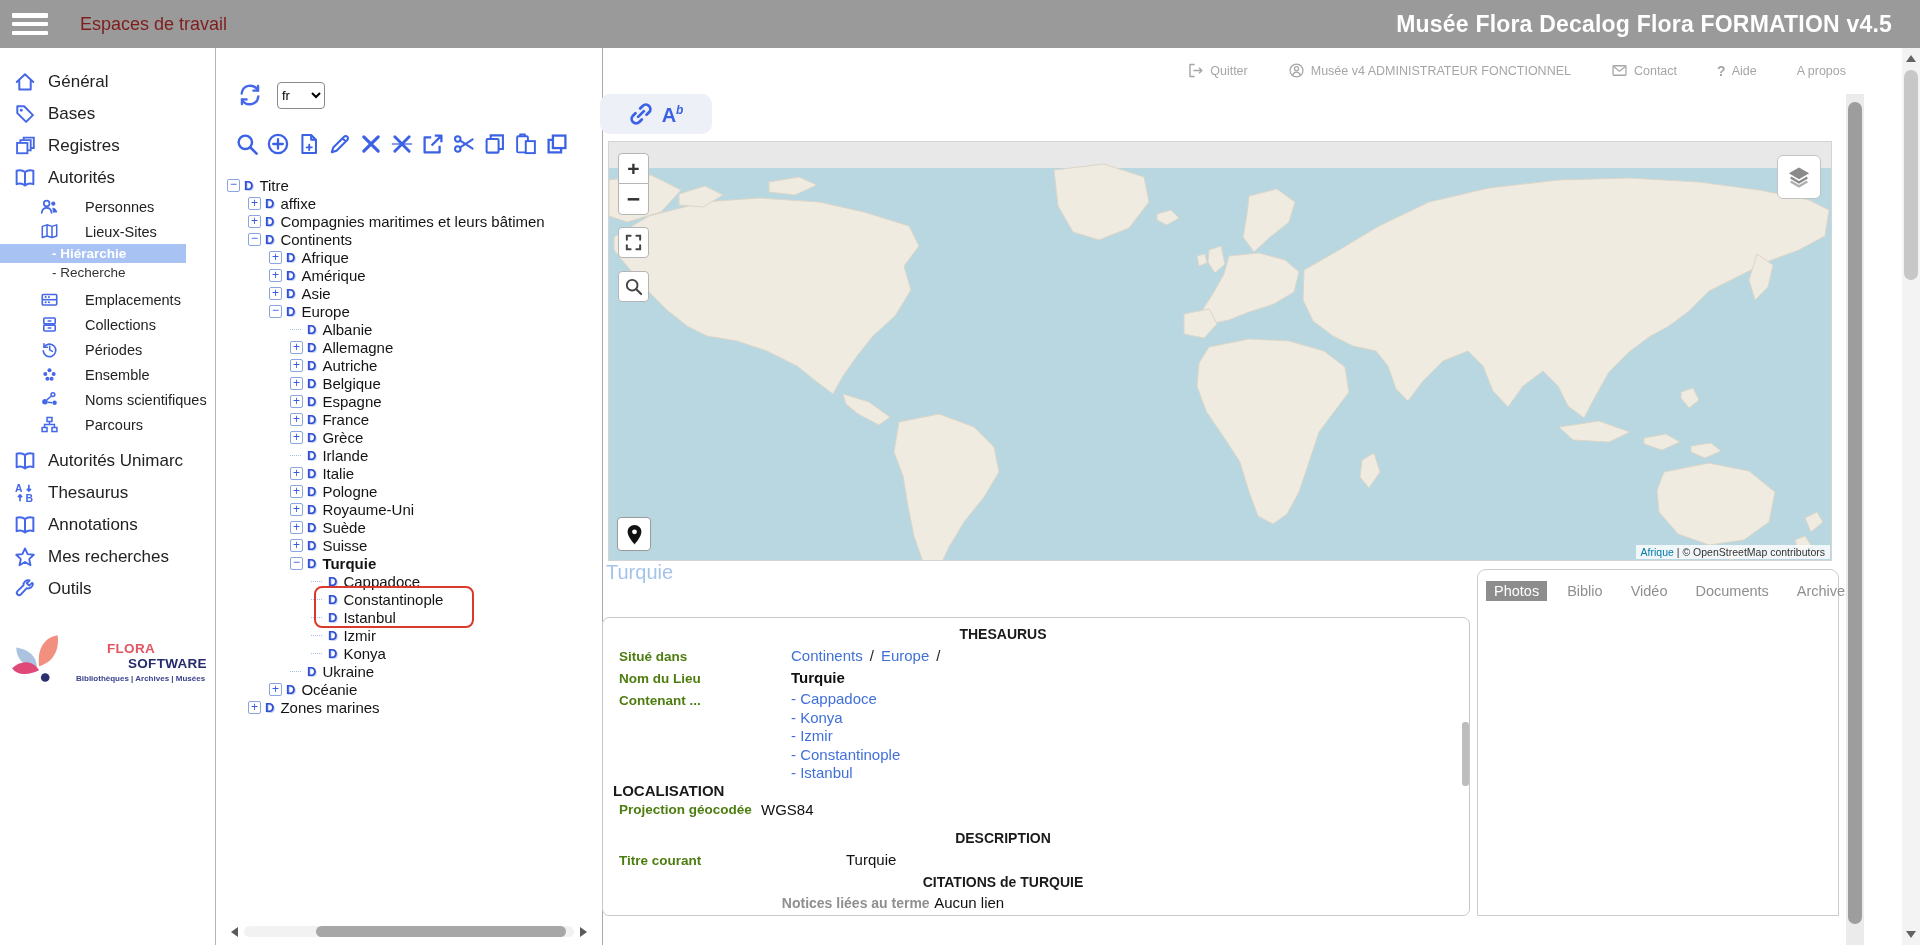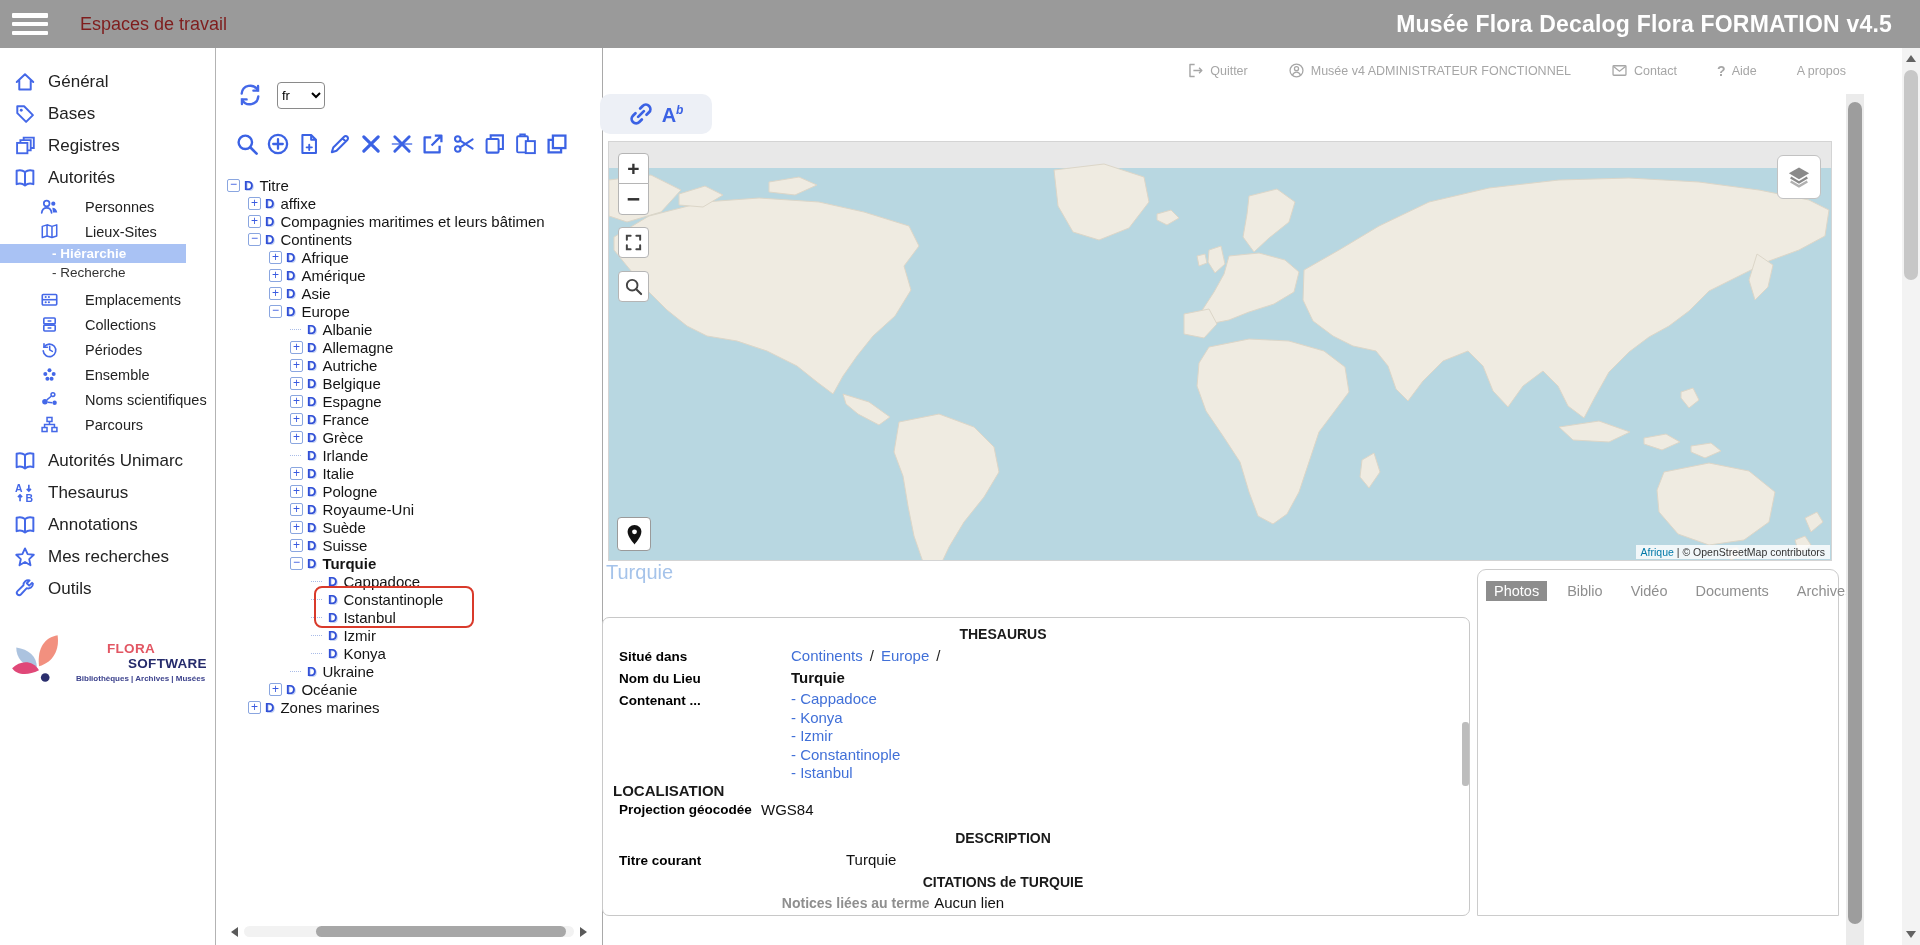--- a/index.html
+++ b/index.html
@@ -87,21 +87,21 @@
   .layersbtn svg { width:26px; height:26px; color:#888; }
   .attrib { position:absolute; right:1px; bottom:1px; background:rgba(255,255,255,.8); font-size:10.5px;
     color:#333; padding:1px 5px; }
   .attrib a { color:#0078A8; text-decoration:none; cursor:pointer; }
   .placelabel { position:absolute; left:606px; top:561px; font-size:20px; color:#a5c3ea; }
 
   
   .details { position:absolute; left:602px; top:617px; width:868px; height:299px; background:#fff;
     border:1px solid #c8c8c8; border-radius:7px; overflow:hidden; }
   .dhead { position:absolute; left:0; width:800px; text-align:center; font-size:14px; font-weight:bold; color:#1a1a1a; }
-  .dlabel { position:absolute; left:16px; font-size:13.5px; font-weight:bold; color:#000000;text-align:right; }
+  .dlabel { position:absolute; left:16px; font-size:13.5px; font-weight:bold; color:#4d7c0f;text-align:right; }
   .dval { position:absolute; left:188px; font-size:15px; color:#111; }
   .dval a, .dlink { color:#4170d8; text-decoration:none; cursor:pointer; font-size:15px; }
   .crumbs .sep { color:#222; margin:0 7px; }
   .linklist div { line-height:18.5px; }
   .bold { font-weight:bold; }
   .dscroll { position:absolute; left:1462px; top:722px; width:7px; height:64px; background:#bdbdbd; border-radius:3px; }
 
   
   .tabspanel { position:absolute; left:1477px; top:569px; width:362px; height:347px; background:#fff;
     border:1px solid #ccc; border-radius:9px 9px 0 0; }

